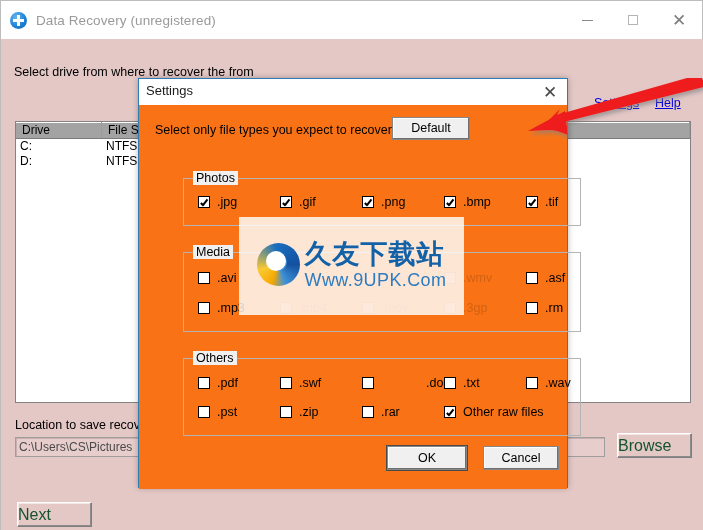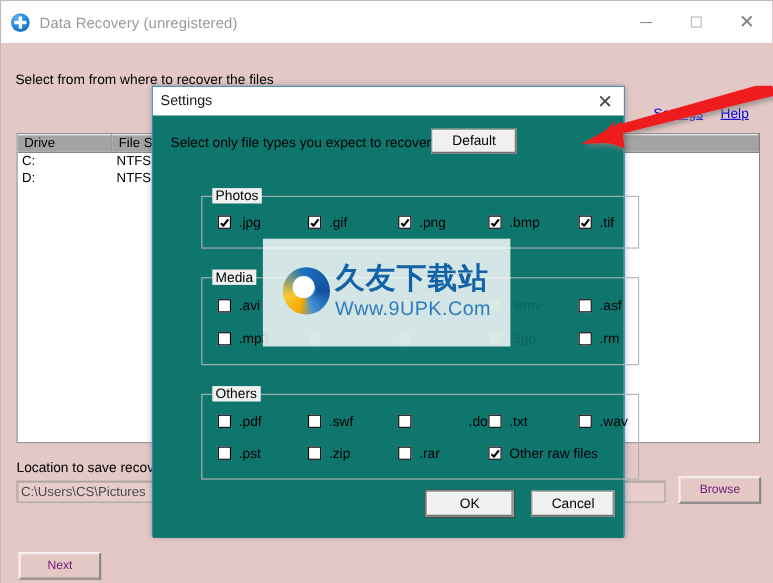--- a/index.html
+++ b/index.html
@@ -34,21 +34,21 @@
   .win-btn .xg{font-size:17px;color:#7e7e7e;font-family:"DejaVu Sans",sans-serif;font-weight:300;}
 
   
   #client{position:absolute;left:0;top:38px;width:703px;height:492px;background:#e4c8c6;}
 
   #select-drive-label{position:absolute;left:13px;top:26px;font-size:12.5px;color:#000;white-space:nowrap;}
 
   .btn3d{background:#e4c8c6;border:1px solid #7e7e7e;
     border-top-color:#ffffff;border-left-color:#ffffff;
     box-shadow:inset -1px -1px 0 #8b8b8b, inset 1px 1px 0 #f4e7e6;
-    color:#701a75;text-align:center;font-size:11px;box-sizing:border-box;cursor:default;}
+    color:#14532d;font-size:16px;box-sizing:border-box;cursor:default;}
 
   #reload-btn{position:absolute;left:299px;top:51px;width:72px;height:22px;line-height:20px;}
 
   #settings-link{position:absolute;left:593px;top:57px;color:#0000e0;text-decoration:underline;font-size:12.5px;cursor:pointer;}
   #help-link{position:absolute;left:654px;top:57px;color:#0000e0;text-decoration:underline;font-size:12.5px;cursor:pointer;}
 
   
   #drive-list{position:absolute;left:14px;top:82px;width:676px;height:282px;
     background:#ffffff;border:1px solid #828282;box-sizing:border-box;}
   #drive-header{display:flex;height:17px;background:#f1f1f1;border-bottom:1px solid #7b7b7b;box-sizing:border-box;}
@@ -75,21 +75,21 @@
   
   #settings-dialog{position:absolute;left:138px;top:78px;width:430px;height:410px;
     background:#f0f0f0;border:1px solid #2c7cb5;box-sizing:border-box;
     box-shadow:0 0 6px rgba(0,0,0,.28);}
   #dlg-titlebar{height:26px;background:#ffffff;position:relative;}
   #dlg-title{position:absolute;left:7px;top:4px;font-size:13px;color:#1a1a1a;}
   #dlg-close{position:absolute;right:6px;top:2px;width:22px;height:22px;
     display:flex;align-items:center;justify-content:center;color:#4a4a4a;
     font-size:17px;font-family:"DejaVu Sans",sans-serif;font-weight:300;cursor:pointer;}
 
-  #dlg-body{position:absolute;left:0;top:26px;width:100%;height:384px;background:#0f766e;}
+  #dlg-body{position:absolute;left:0;top:26px;width:100%;height:384px;background:#f97316;}
 
   #dlg-subtitle{position:absolute;left:16px;top:18px;font-size:12.5px;color:#000;white-space:nowrap;}
   .dlgbtn{background:#f0f0f0;border:1px solid #868686;box-sizing:border-box;
     box-shadow:inset -1px -1px 0 #6f6f6f, inset 1px 1px 0 #ffffff;
     font-size:12.5px;text-align:center;color:#000;cursor:default;}
   #default-btn{position:absolute;left:253px;top:12px;width:78px;height:23px;line-height:21px;}
 
   .groupbox{position:absolute;border:1px solid #b4b4b4;box-sizing:border-box;margin-left:28px;}
   .groupbox > .gb-title{position:absolute;top:-8px;left:9px;background:#f0f0f0;
     padding:0 3px;font-size:12.5px;color:#000;}
@@ -151,21 +151,21 @@
           <span class="sq"></span>
         </div>
       <div class="win-btn">
           <span class="xg">✕</span>
         </div>
     </div>
   </div>
 
   <div id="client">
 
-    <div id="select-drive-label">Select from from where to recover the files</div>
+    <div id="select-drive-label">Select drive from where to recover the from</div>
 
     <div id="reload-btn" class="btn3d">Reload</div>
 
     <div id="settings-link">Settings</div>
     <div id="help-link">Help</div>
 
     <div id="drive-list">
       <div id="drive-header">
         <div class="col c-drive">Drive</div>
         <div class="col c-fs">File System</div>

